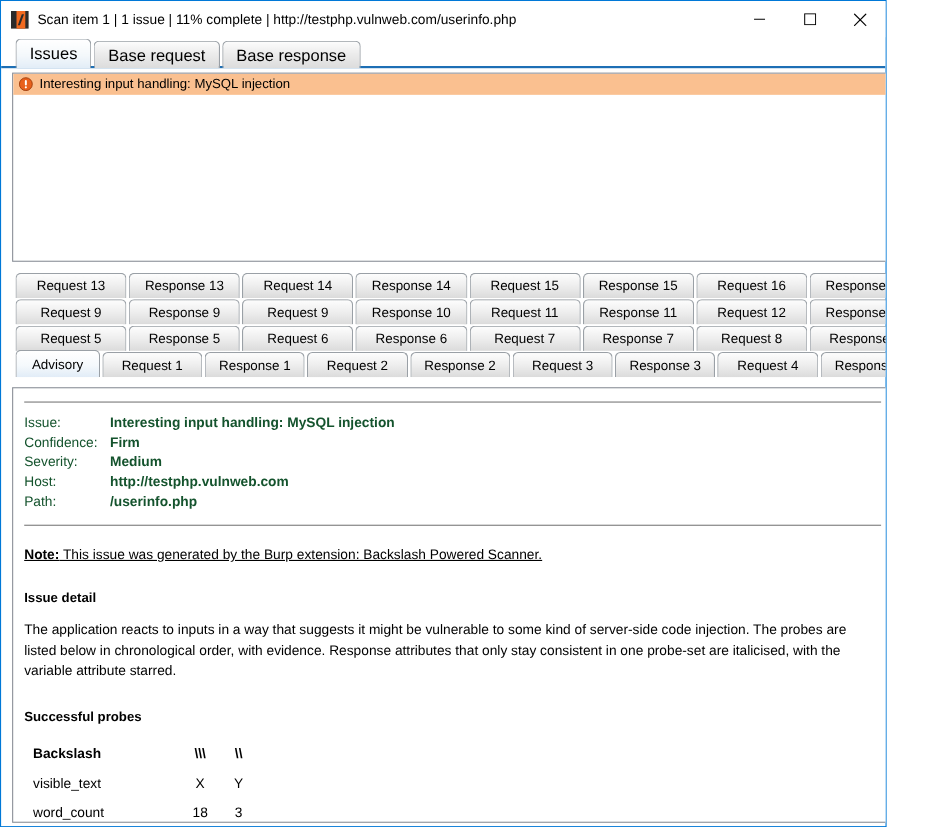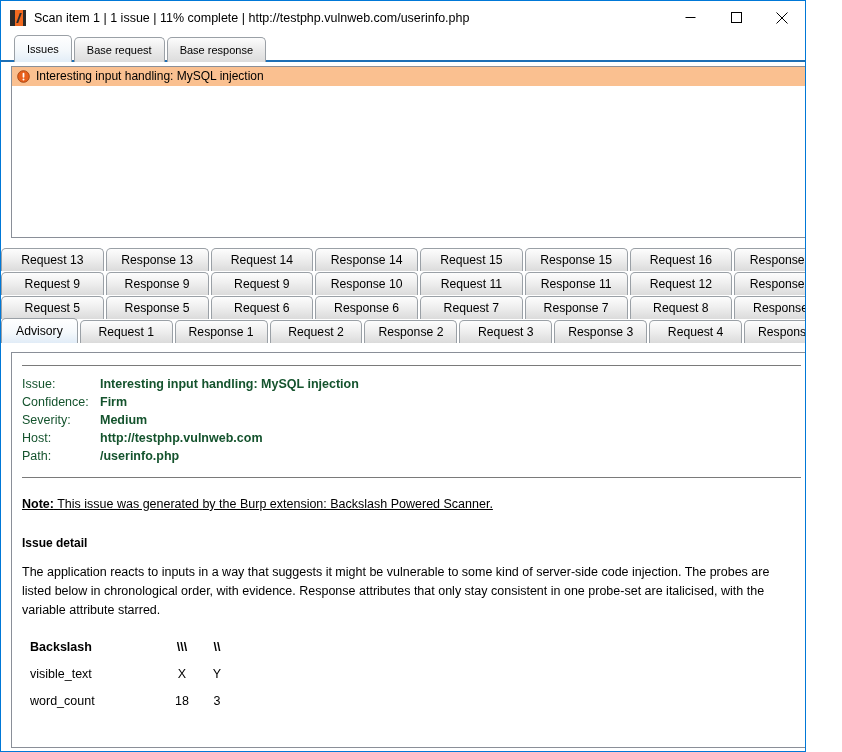--- a/index.html
+++ b/index.html
@@ -80,21 +80,21 @@
     position: absolute;
     left: 0; right: 0; bottom: 0;
     height: 2px;
     background: linear-gradient(to bottom, #1d6fb5, #1d6fb5);
   }
   .ttab {
     position: relative;
     height: 25px;
     padding: 0 12px;
     display: flex; align-items: center;
-    font-size: 11px;
+    font-size: 15px;
     color: #000;
     border: 1px solid #9aa0a6;
     border-bottom: none;
     border-radius: 5px 5px 0 0;
     background: linear-gradient(to bottom, #fcfcfc 0%, #ececec 45%, #dcdcdc 100%);
     margin-right: 2px;
     z-index: 1;
   }
   .ttab.sel {
     background: linear-gradient(to bottom, #ffffff 0%, #f4f8fb 55%, #e2edf7 100%);
@@ -128,20 +128,21 @@
     font-size: 12px;
     color: #000;
     white-space: nowrap;
   }
 
   
   #tabgrid {
     position: absolute;
     left: 0; top: 245px;
     width: 842px;
+    padding-left: 13px;
     padding-right: 6px;
   }
   .tabrow {
     display: flex;
     height: 25px;
     align-items: flex-end;
     margin-bottom: -1px;
     position: relative;
   }
   .gtab {
@@ -476,20 +477,21 @@
         </table>
 
       <div class="hr-mid"></div>
 
       <div class="note"><b>Note:</b><span> This issue was generated by the Burp extension: Backslash Powered Scanner.</span></div>
 
       <h3 class="sect">Issue detail</h3>
 
       <div class="para">The application reacts to inputs in a way that suggests it might be vulnerable to some kind of server-side code injection. The probes are listed below in chronological order, with evidence. Response attributes that only stay consistent in one probe-set are italicised, with the variable attribute starred.</div>
 
+      <h3 class="sect">Successful probes</h3>
 
       <table class="probes">
         <tbody>
             <tr class="hdr">
           <td class="name">Backslash</td>
           <td class="c1">\\\</td>
           <td class="c2">\\</td>
         </tr>
         <tr>
           <td class="name">visible_text</td>

